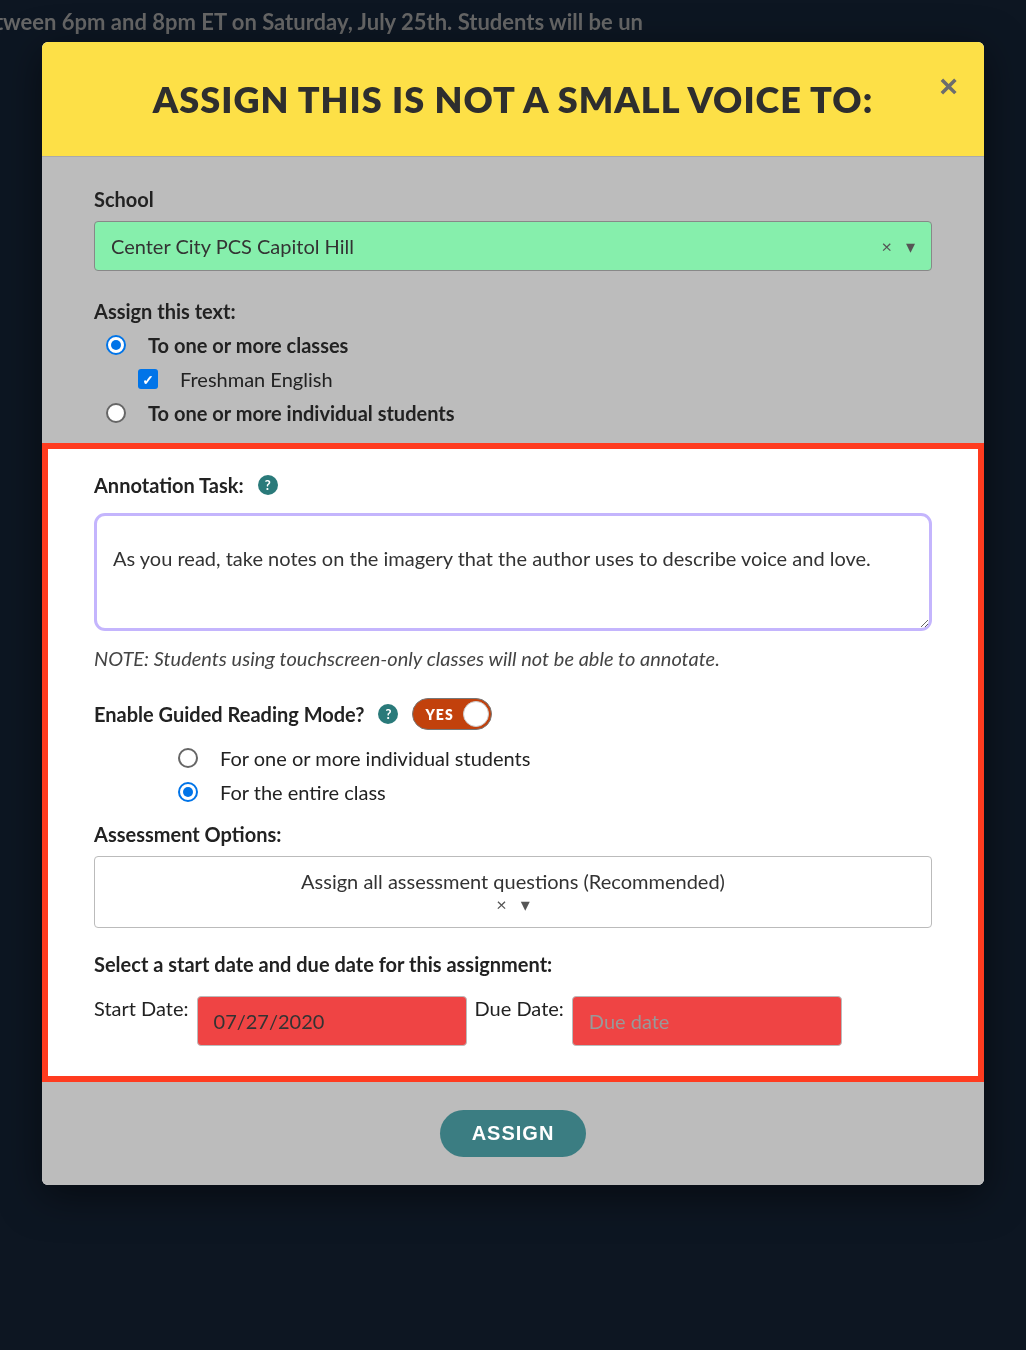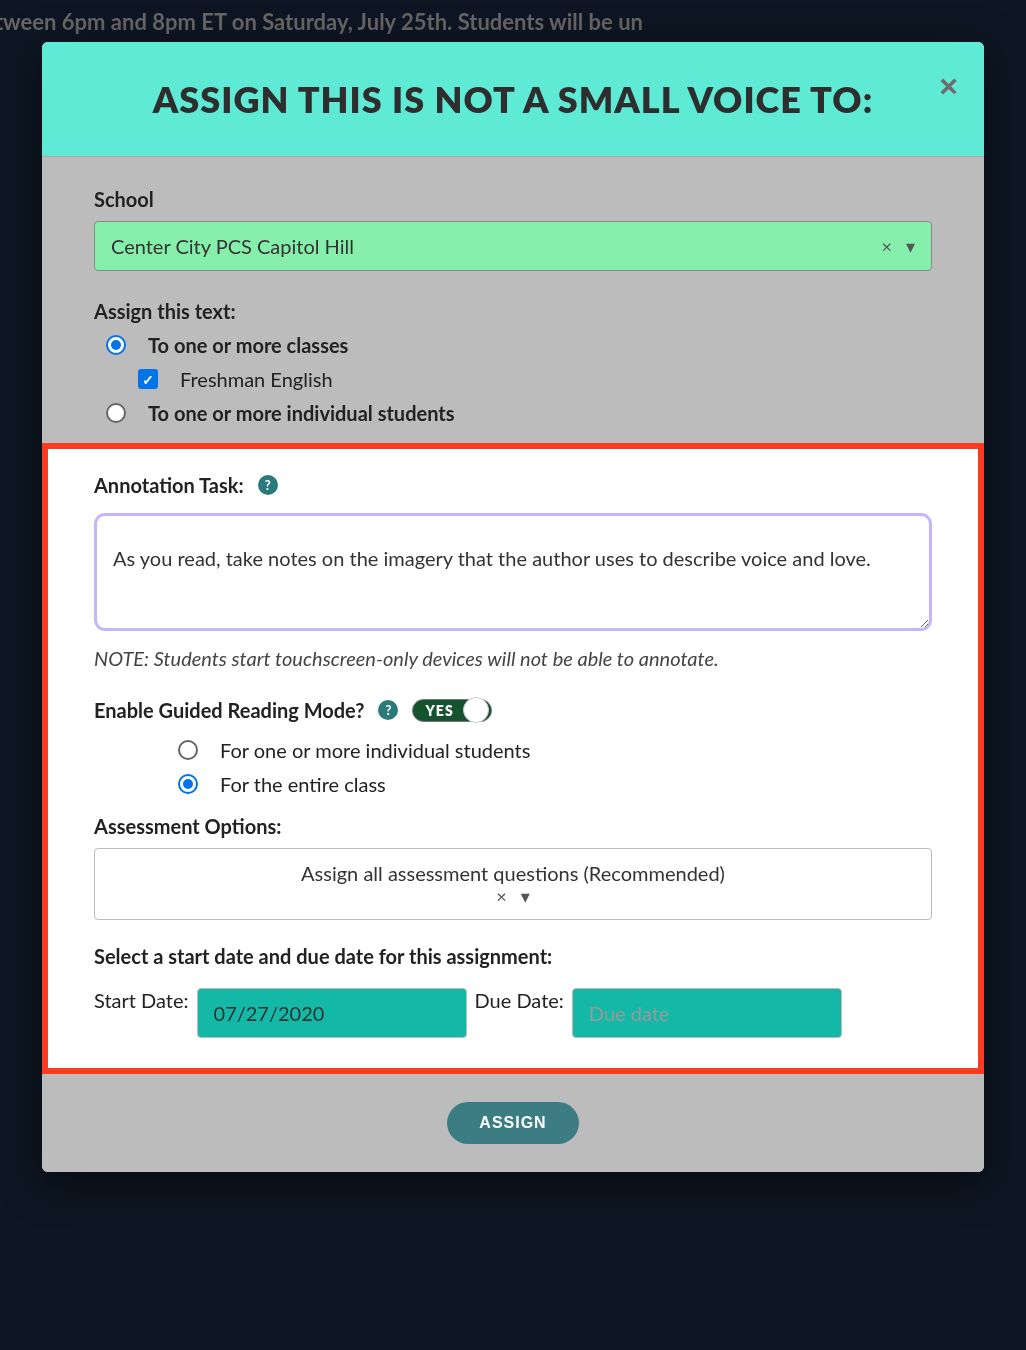--- a/index.html
+++ b/index.html
@@ -27,21 +27,21 @@
     left: 42px;
     right: 42px;
     top: 42px;
     background: #fff;
     border-radius: 6px;
     box-shadow: 0 10px 40px rgba(0,0,0,.5);
     overflow: hidden;
   }
   .modal-header {
     position: relative;
-    background: #5eead4;
+    background: #fde047;
     padding: 32px 56px;
     text-align: center;
     border-bottom: 1px solid #aaa;
   }
   .modal-title {
     margin: 0;
     font-size: 36px;
     font-weight: 800;
     letter-spacing: 1px;
     color: #2e2e2e;
@@ -176,22 +176,22 @@
     width: 20px;
     height: 20px;
     border-radius: 50%;
     background: #2a7a7a;
     color: #fff;
     font-size: 13px;
     font-weight: 700;
   }
   .toggle {
     width: 80px;
-    height: 23px;
-    background: #14532d;
+    height: 32px;
+    background: #c2410c;
     border-radius: 16px;
     border: 1px solid #777;
     position: relative;
     cursor: pointer;
     display: flex;
     align-items: center;
   }
   .toggle .knob {
     position: absolute;
     right: 2px;
@@ -220,36 +220,36 @@
     color: #222;
   }
   .date-input {
     border: 1px solid #bbb;
     border-radius: 4px;
     padding: 12px 16px;
     font-size: 20px;
     width: 270px;
     color: #333;
     font-family: inherit;
-    background: #14b8a6;
+    background: #ef4444;
   }
   .date-input::placeholder { color: #999; }
   .modal-footer {
     background: #bcbcbc;
     padding: 28px 0;
     display: flex;
     justify-content: center;
   }
   .assign-btn {
     background: #3b7d82;
     color: #fff;
     border: none;
     padding: 12px 32px;
     border-radius: 26px;
-    font-size: 16px;
+    font-size: 20px;
     font-weight: 600;
     letter-spacing: 1px;
     cursor: pointer;
   }
 </style>
 </head>
 <body>
 
 <div class="bg-text">maintenance between 6pm and 8pm ET on Saturday, July 25th. Students will be un</div>
 
@@ -290,21 +290,21 @@
       <span>To one or more individual students</span>
     </div>
 
     <div class="highlight-box">
 
       <div class="inline-row">
         <span class="label" style="margin-bottom:0">Annotation Task:</span>
         <span class="help-icon">?</span>
       </div>
       <textarea class="textarea" style="">As you read, take notes on the imagery that the author uses to describe voice and love.</textarea>
-      <div class="note">NOTE: Students start touchscreen-only devices will not be able to annotate.</div>
+      <div class="note">NOTE: Students using touchscreen-only classes will not be able to annotate.</div>
 
       <div class="inline-row">
         <span class="label" style="margin-bottom:0">Enable Guided Reading Mode?</span>
         <span class="help-icon">?</span>
         <span class="toggle">
           <span class="tlabel">YES</span>
           <span class="knob"></span>
         </span>
       </div>
 

